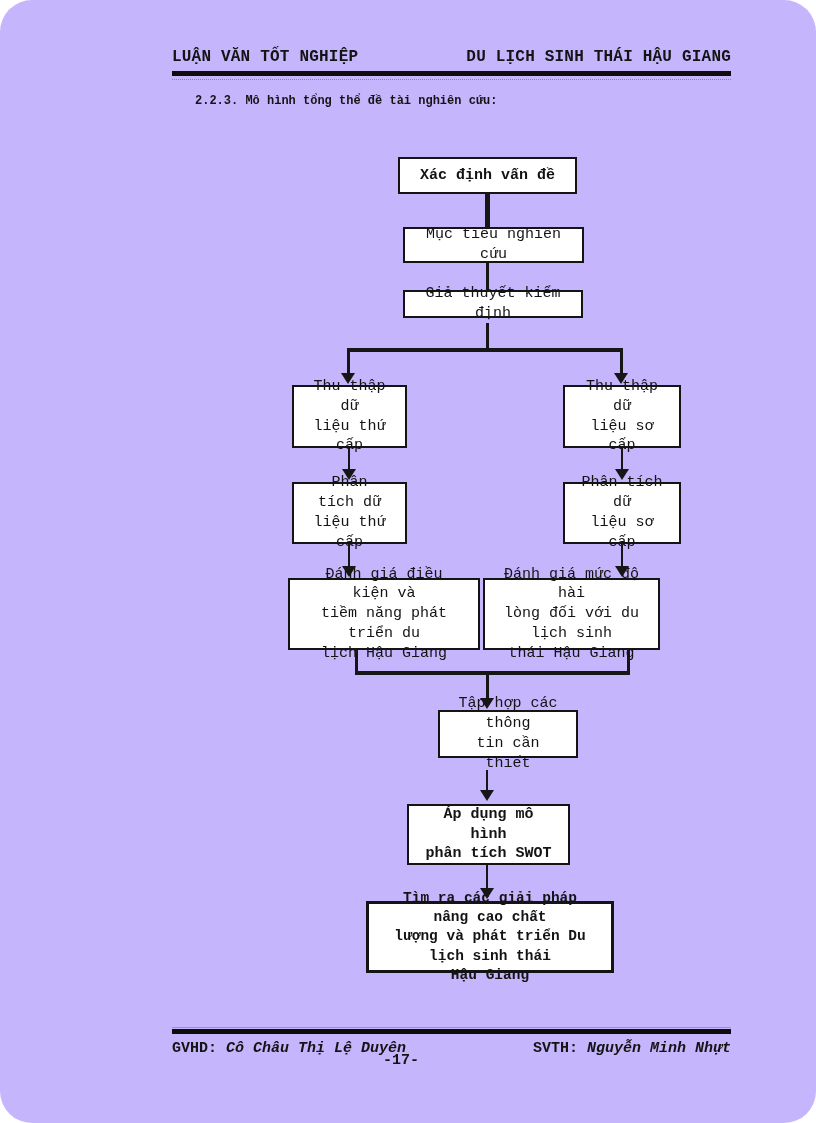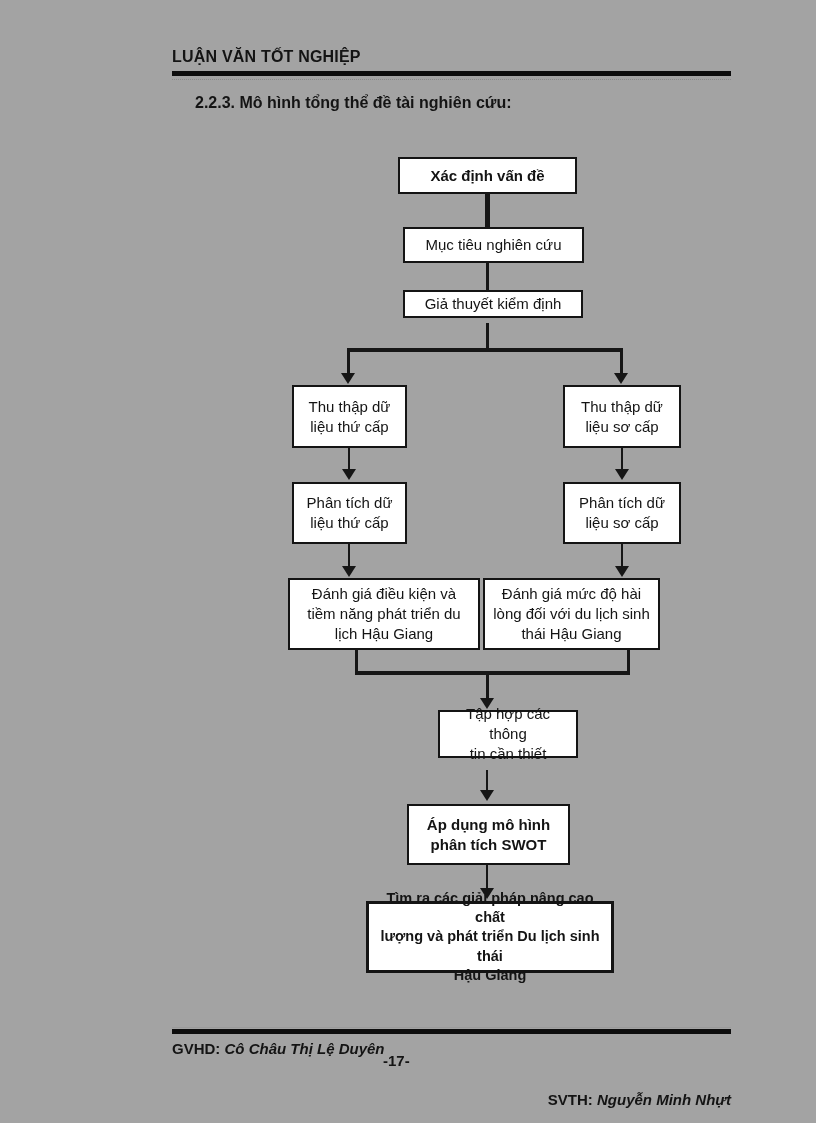--- a/index.html
+++ b/index.html
@@ -1,71 +1,73 @@
 <!DOCTYPE html>
 <html lang="vi"><head>
 <meta charset="utf-8">
 <style>
   html,body{margin:0;padding:0;background:#ffffff;}
   .page{
     position:relative;
     width:816px;height:1123px;
-    background:#a3a3a3;
-    font-family:Liberation Sans, sans-serif;
+    background:#c4b5fd;
+    font-family:Liberation Mono, monospace;
     color:#141414;
     overflow:hidden;
+    border-radius:32px;
   }
   
   .hf-row{position:absolute;display:flex;justify-content:space-between;font-weight:bold;font-size:16px;letter-spacing:0.2px;}
   .rule-bar{position:absolute;background:#0d0d0d;}
   .rule-dotted{position:absolute;border-top:1px dotted #8a8a8a;height:0;}
   .rule-thin{position:absolute;background:#9a9a9a;height:1px;}
-  .section-heading{position:absolute;font-weight:bold;font-size:16px;}
+  .section-heading{position:absolute;font-weight:bold;font-size:12px;}
   .caption{position:absolute;font-weight:bold;font-size:17px;}
   .footer-item{position:absolute;font-size:15px;font-weight:bold;}
   .footer-item .name{font-style:italic;}
   
   .node{
     position:absolute;
     border:2px solid #141414;
     background:#ffffff;
     display:flex;align-items:center;justify-content:center;
     text-align:center;
     white-space:pre-line;
     font-size:15px;line-height:1.32;
     box-sizing:border-box;
-    padding:1px 6px;
+    padding:1px 16px;
   }
   .node.bold{font-weight:bold;}
   .node.heavy{border-width:3px;}
   .vline,.hline{position:absolute;background:#161616;}
   .arrowhead{
     position:absolute;width:0;height:0;
     border-left:7px solid transparent;
     border-right:7px solid transparent;
     border-top:11px solid #161616;
   }
 </style>
 </head>
 <body>
 
 <div class="page">
 
   <div class="hf-row" style="left:172px;top:48px;width:559px;">
     <span>LUẬN VĂN TỐT NGHIỆP</span>
+    <span>DU LỊCH SINH THÁI HẬU GIANG</span>
   </div>
   <div class="rule-bar" style="left:172px;top:71px;width:559px;height:5px;"></div>
   <div class="rule-dotted" style="left:172px;top:79px;width:559px;"></div>
 
   <div class="section-heading" style="left:195px;top:94px;">2.2.3. Mô hình tổng thể đề tài nghiên cứu:</div>
 
   <div>
 
     <div class="node bold" style="left:398px;top:157px;width:179px;height:37px;">Xác định vấn đề</div>
-    <div class="node" style="left:403px;top:227px;width:181px;height:36px;text-align:right;">Mục tiêu nghiên cứu</div>
+    <div class="node" style="left:403px;top:227px;width:181px;height:36px;">Mục tiêu nghiên cứu</div>
     <div class="node" style="left:403px;top:290px;width:180px;height:28px;">Giả thuyết kiểm định</div>
 
     <div class="node" style="left:292px;top:385px;width:115px;height:63px;">Thu thập dữ
 liệu thứ cấp</div>
     <div class="node" style="left:563px;top:385px;width:118px;height:63px;">Thu thập dữ
 liệu sơ cấp</div>
 
     <div class="node" style="left:292px;top:482px;width:115px;height:62px;">Phân tích dữ
 liệu thứ cấp</div>
     <div class="node" style="left:563px;top:482px;width:118px;height:62px;">Phân tích dữ
@@ -121,18 +123,18 @@
 
 
   <div class="rule-thin" style="left:172px;top:1027px;width:559px;"></div>
   <div class="rule-bar" style="left:172px;top:1029px;width:559px;height:5px;"></div>
 
   <div class="footer-item" style="left:172px;top:1040px;">
     <span>GVHD:</span>
     <span class="name">Cô Châu Thị Lệ Duyên</span>
   </div>
   <div class="footer-item" style="left:383px;top:1040px;margin-top:12px;">-17-</div>
-  <div class="footer-item" style="right:85px;top:1091px;">
+  <div class="footer-item" style="right:85px;top:1040px;">
     <span>SVTH:</span>
     <span class="name">Nguyễn Minh Nhựt</span>
   </div>
 
 </div>
 
 </body></html>

